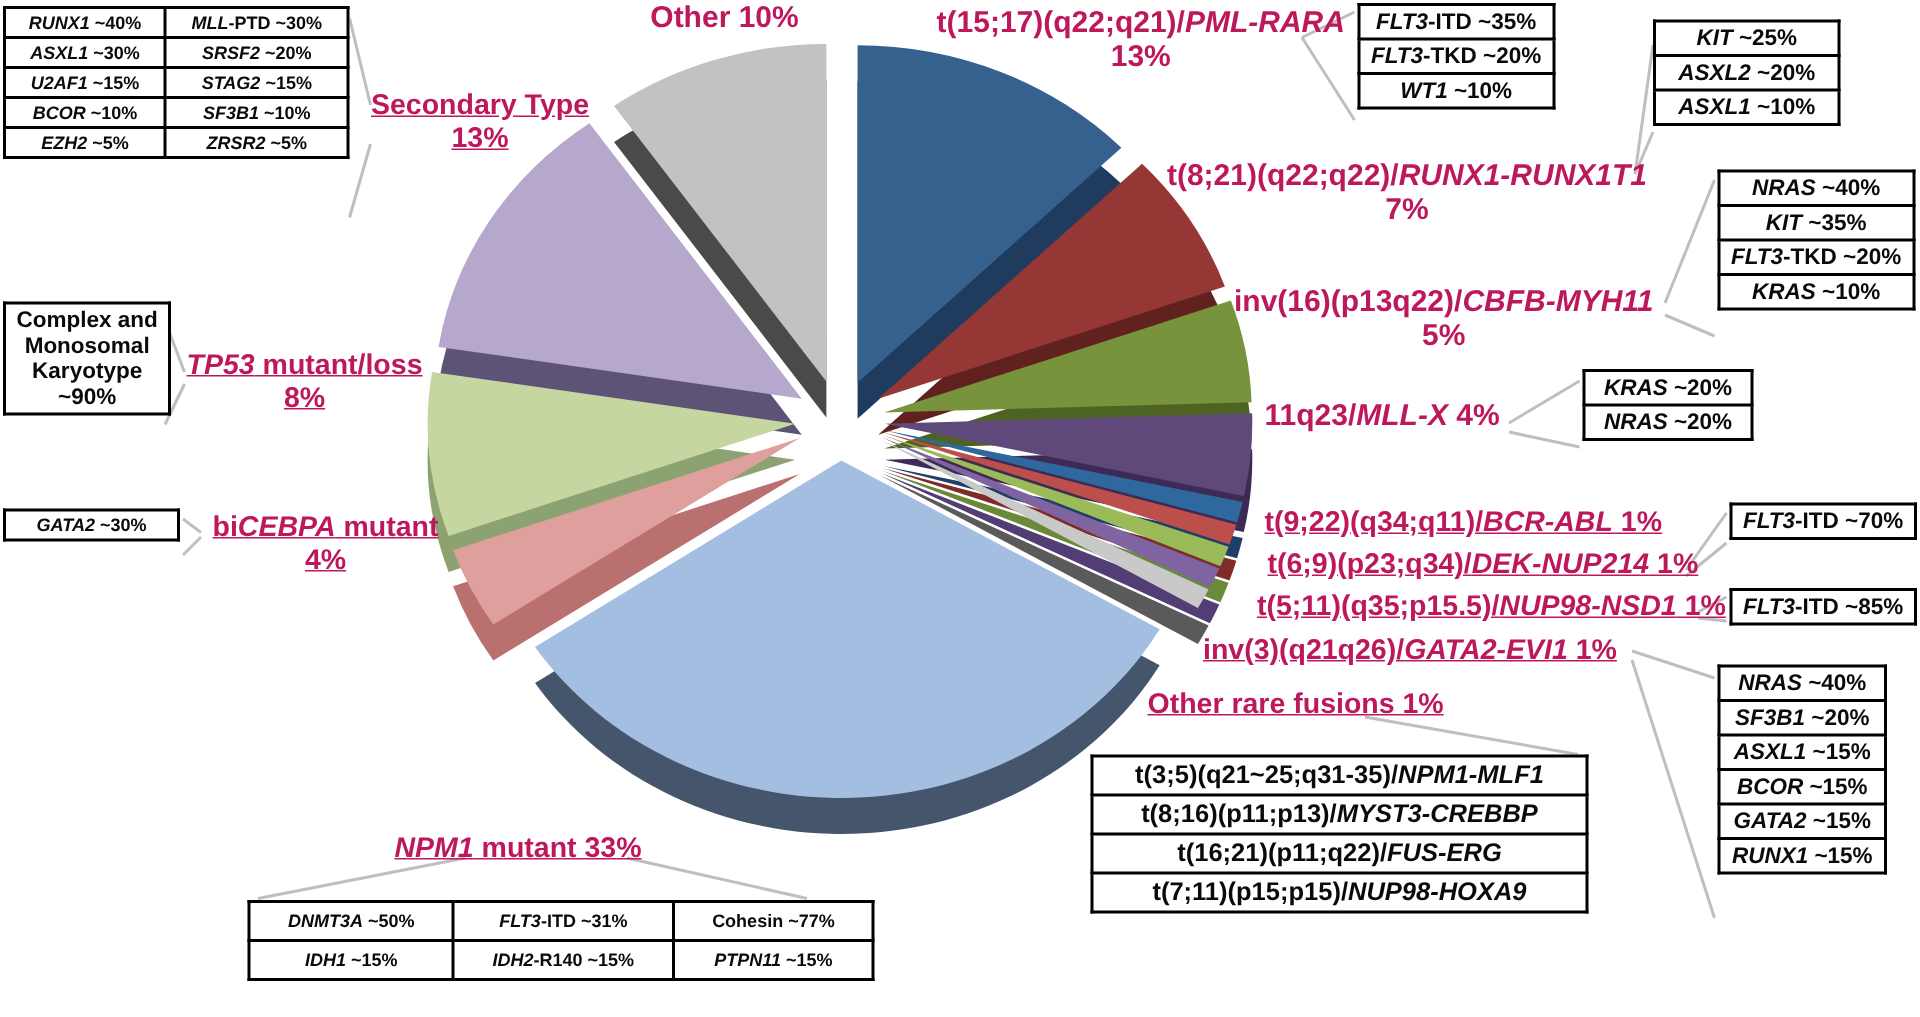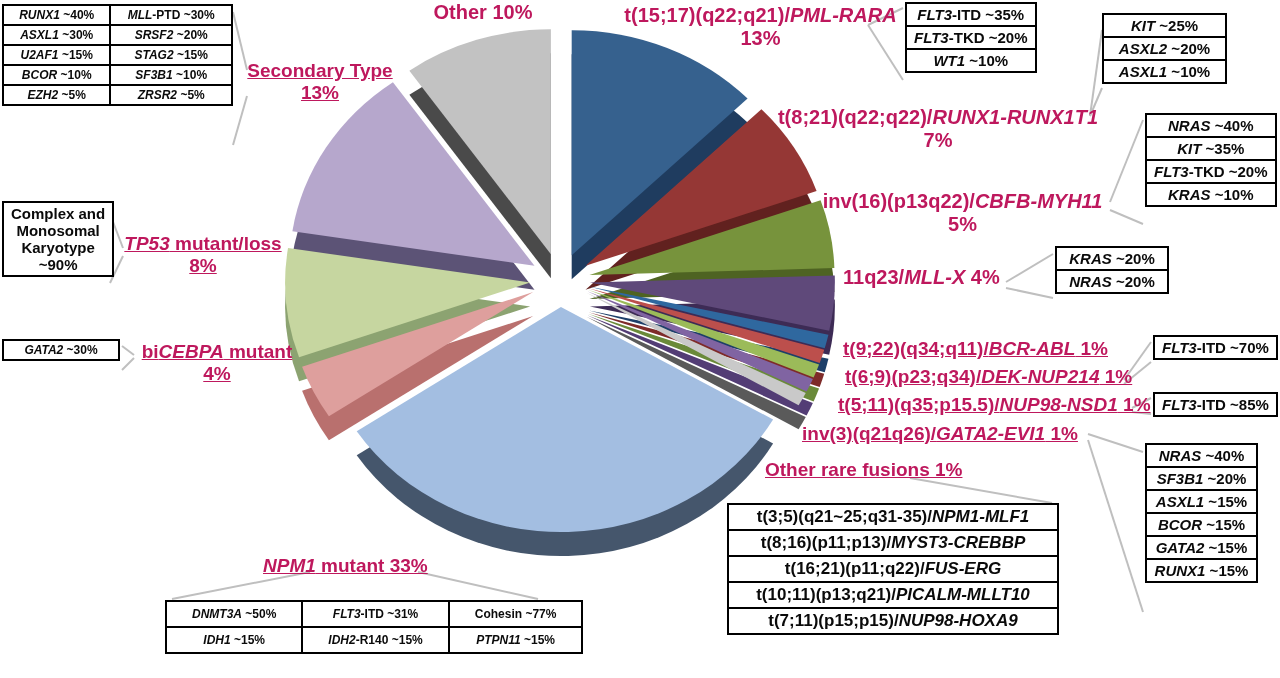--- a/index.html
+++ b/index.html
@@ -204,23 +204,20 @@
         <tr>
           <td><span>t(3;5)(q21~25;q31-35)/</span><span class="it">NPM1-MLF1</span></td>
         </tr>
         <tr>
           <td><span>t(8;16)(p11;p13)/</span><span class="it">MYST3-CREBBP</span></td>
         </tr>
         <tr>
           <td><span>t(16;21)(p11;q22)/</span><span class="it">FUS-ERG</span></td>
         </tr>
         <tr>
-          <td><span>t(10;11)(p13;q21)/</span><span class="it">PICALM-MLLT10</span></td>
-        </tr>
-        <tr>
           <td><span>t(7;11)(p15;p15)/</span><span class="it">NUP98-HOXA9</span></td>
         </tr>
       </tbody>
     </table>
 
   <table class="tb f16 pad5" style="left:165px;top:600px;width:377px">
       <tbody>
         <tr>
           <td><span class="it">DNMT3A</span><span> ~50%</span></td>
           <td><span class="it">FLT3</span><span>-ITD ~31%</span></td>

